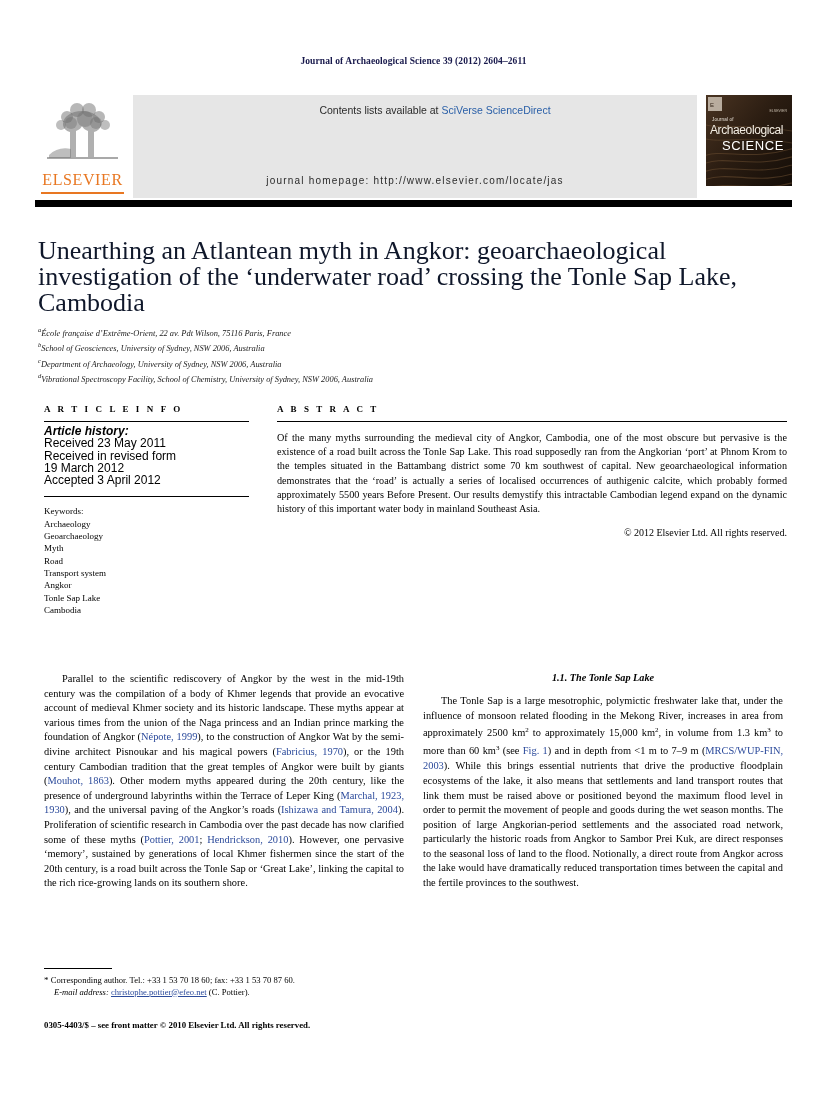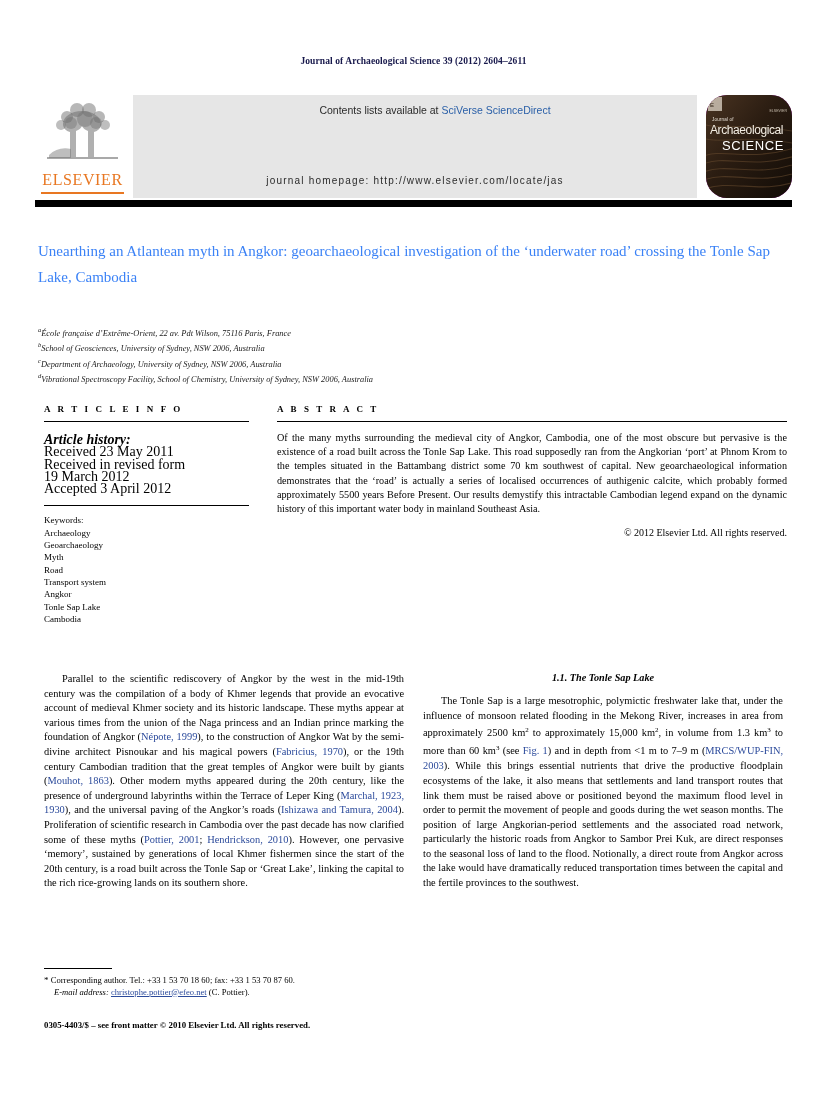--- a/index.html
+++ b/index.html
@@ -107,24 +107,23 @@
     text-align: center;
     font-family: "Liberation Sans", sans-serif;
     font-size: 10px;
     letter-spacing: 1.2px;
     color: #2b2b2b;
   }
 
   .cover-thumb {
     position: absolute;
     right: 0; top: 0;
-    width: 86px; height: 103px;
+    width: 86px; height: 91px;
     background: #a21caf;
     overflow: hidden;
-    border-radius: 21px;
   }
   .cover-title-small {
     position: absolute;
     left: 6px; top: 22px;
     width: 74px;
     font-family: "Liberation Sans", sans-serif;
     font-size: 4.5px;
     color: #e9e2d8;
     letter-spacing: 0.2px;
   }
@@ -162,23 +161,23 @@
     width: 757px; height: 7px;
     background: #000000;
   }
 
   
   .article-title {
     position: absolute;
     left: 38px; top: 238px;
     width: 740px;
     font-family: "Liberation Serif", serif;
-    font-size: 15px;
+    font-size: 26px;
     line-height: 26px;
-    color: #3b82f6;
+    color: #0f172a;
   }
   .authors {
     position: absolute;
     left: 38px; top: 296px;
     width: 740px;
     font-family: "Liberation Serif", serif;
     font-size: 14px;
     color: #000000;
   }
   .authors sup {
@@ -218,25 +217,25 @@
     font-size: 9px;
     letter-spacing: 2.6px;
     color: #000000;
   }
   .hr-thin {
     height: 1px;
     background: #000000;
     margin-top: 7px;
   }
   .info-body {
-    font-family: Liberation Serif, serif;
-    font-size: 14px;
+    font-family: Liberation Sans, sans-serif;
+    font-size: 12px;
     line-height: 12.3px;
     color: #000000;
-    margin-top: 12px;
+    margin-top: 3px;
   }
   .info-body .ital {
     font-style: italic;
     font-weight: bold;
   }
   .hr-thin.mid {
     margin-top: 10px;
   }
   .keywords-body {
     font-family: "Liberation Serif", serif;

